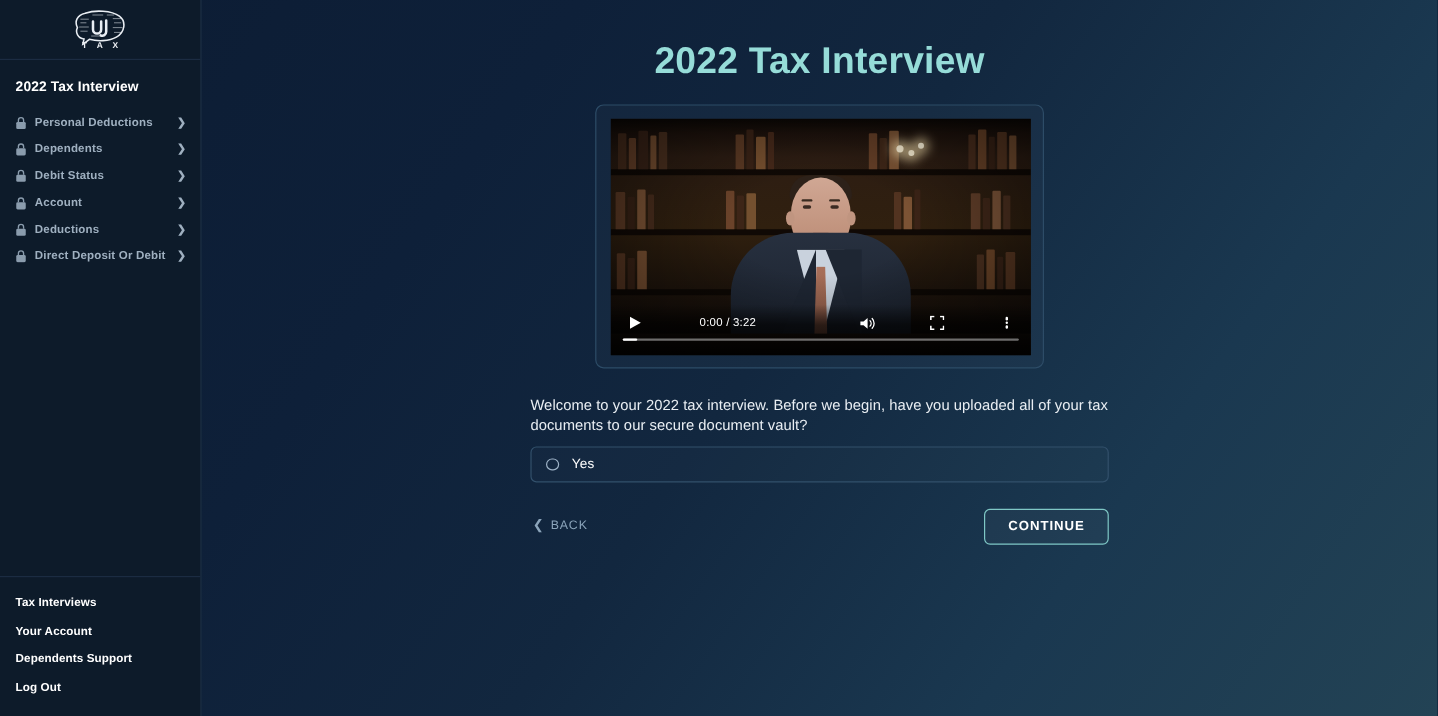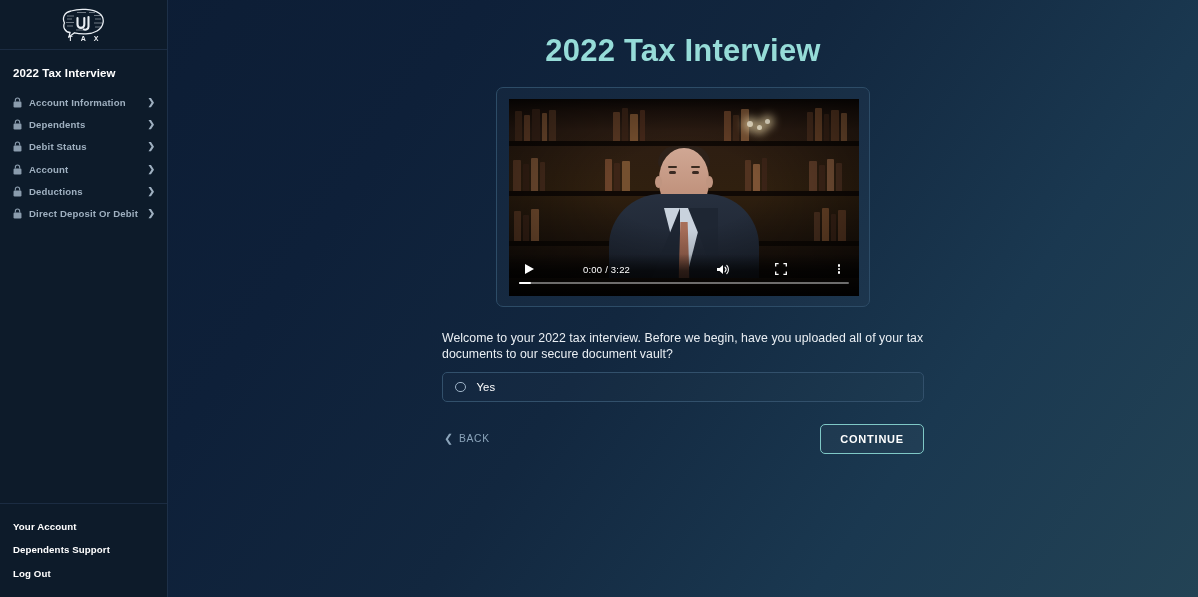--- a/index.html
+++ b/index.html
@@ -483,21 +483,21 @@
 
     <div class="nav-title">2022 Tax Interview</div>
 
     <nav class="nav-list">
 
       <div class="nav-item">
         <svg class="lock-icon" viewBox="0 0 10 12">
           <rect x="0.6" y="5" width="8.8" height="6.6" rx="1.3" fill="#8a9cad"></rect>
           <path d="M2.6 5 V3.4 a2.4 2.4 0 0 1 4.8 0 V5" fill="none" stroke="#8a9cad" stroke-width="1.25"></path>
         </svg>
-        <span class="nav-label">Account Information</span>
+        <span class="nav-label">Personal Deductions</span>
         <span class="chevron-right">❯</span>
       </div>
 
       <div class="nav-item">
         <svg class="lock-icon" viewBox="0 0 10 12">
           <rect x="0.6" y="5" width="8.8" height="6.6" rx="1.3" fill="#8a9cad"></rect>
           <path d="M2.6 5 V3.4 a2.4 2.4 0 0 1 4.8 0 V5" fill="none" stroke="#8a9cad" stroke-width="1.25"></path>
         </svg>
         <span class="nav-label">Dependents</span>
         <span class="chevron-right">❯</span>
@@ -538,20 +538,21 @@
         <span class="nav-label">Direct Deposit Or Debit</span>
         <span class="chevron-right">❯</span>
       </div>
 
 
     </nav>
 
     <div class="sidebar-spacer"></div>
 
     <div class="sidebar-footer">
+      <a class="footer-link">Tax Interviews</a>
       <a class="footer-link">Your Account</a>
       <a class="footer-link">Dependents Support</a>
       <a class="footer-link">Log Out</a>
     </div>
 
   </aside>
 
   <main id="main">
 
     <h1 class="page-title">2022 Tax Interview</h1>

